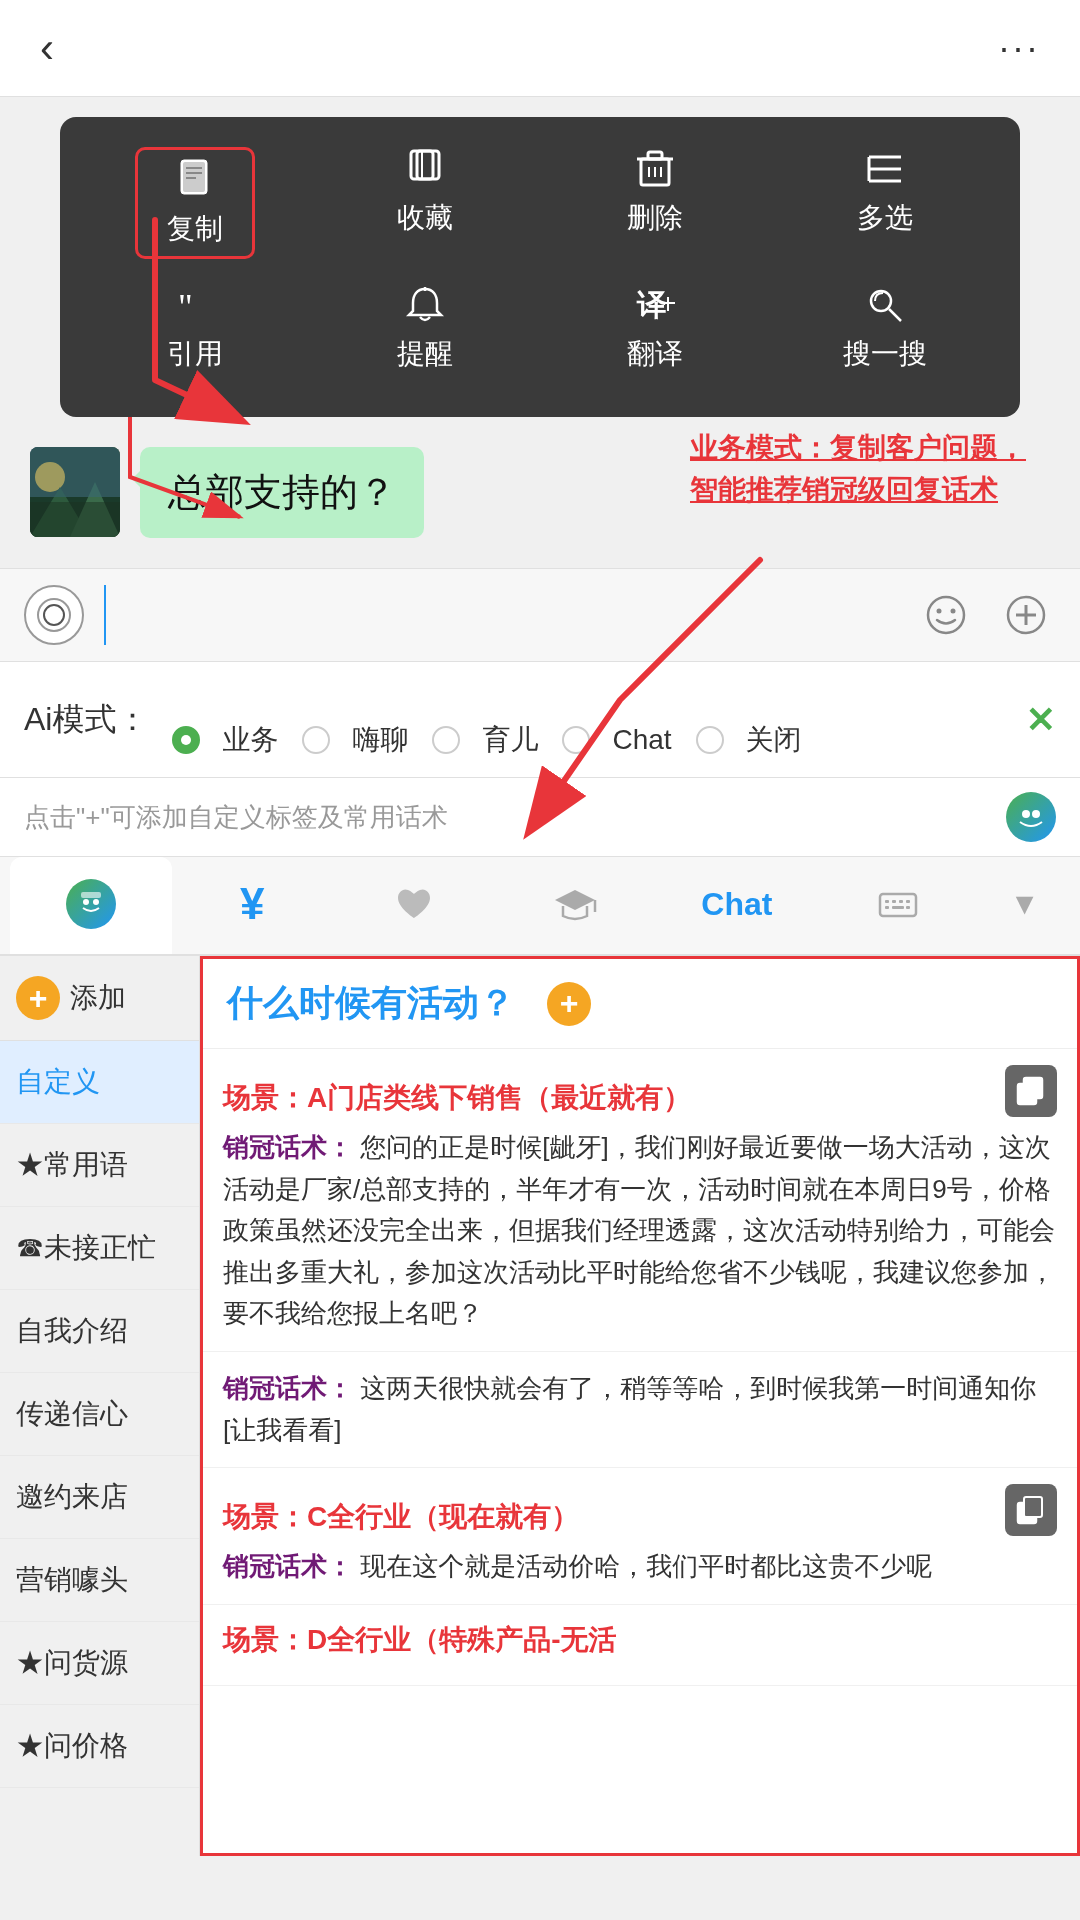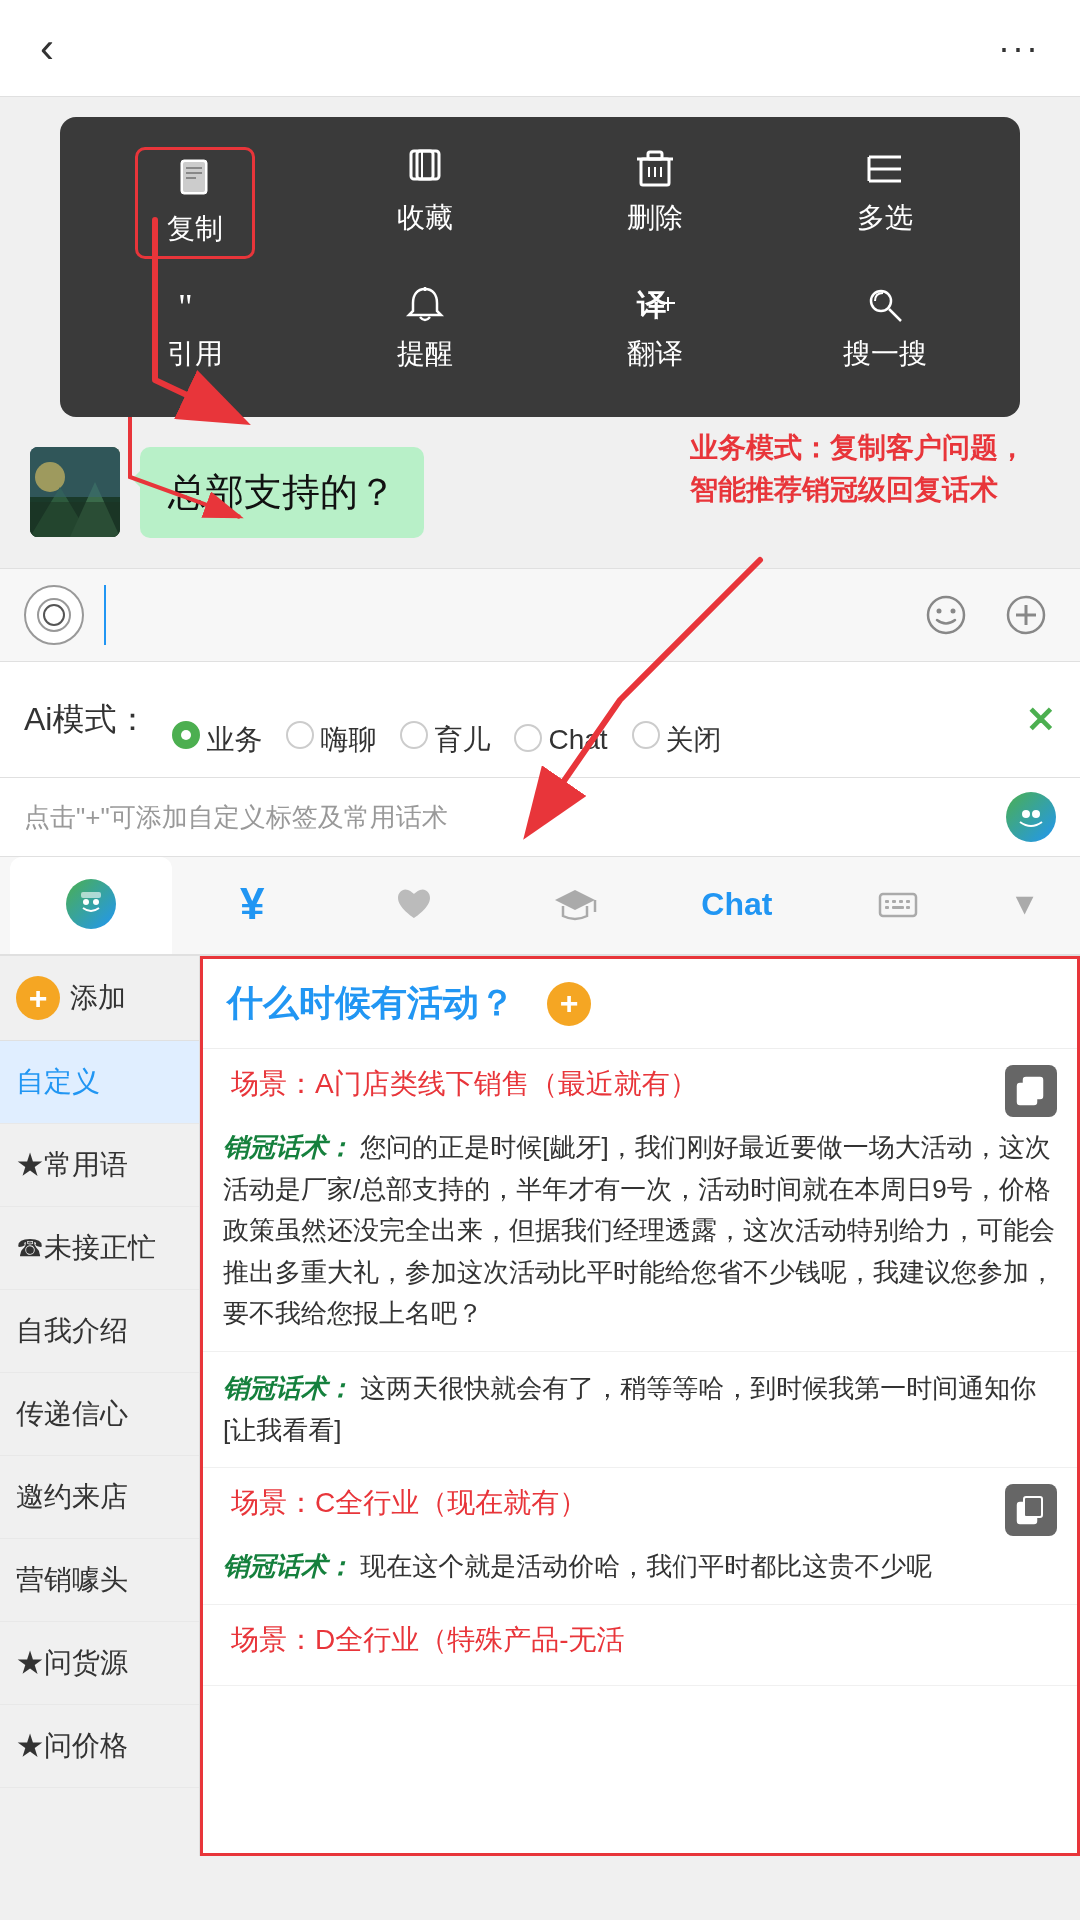--- a/index.html
+++ b/index.html
@@ -159,21 +159,22 @@
       display: flex;
       align-items: center;
       gap: 24px;
       font-size: 30px;
       color: #333;
       border-bottom: 1px solid #e0e0e0;
     }
     .ai-label { font-size: 32px; color: #333; font-weight: 500; }
     .radio-group {
       display: flex;
-      gap: 6px;
+      align-items: center;
+      gap: 22px;
       margin-top: 41px;
     }
     .radio-circle {
       width: 28px;
       height: 28px;
       border-radius: 50%;
       border: 2px solid #ccc;
       display: flex;
       align-items: center;
       justify-content: center;
@@ -329,27 +330,26 @@
       font-size: 32px;
       font-weight: bold;
     }
     .content-block {
       padding: 16px 20px;
       border-bottom: 1px solid #f0f0f0;
       position: relative;
     }
     .scene-label {
       font-size: 28px;
-      font-weight: normal;
+      font-weight: bold;
       color: #e8353a;
       margin-bottom: 10px;
       display: flex;
-      align-items: flex-start;
+      align-items: flex-end;
       justify-content: space-between;
-      margin-left: 8px;
     }
     .scene-text { flex: 1; }
     .copy-icon {
       width: 52px;
       height: 52px;
       background: #666;
       border-radius: 8px;
       display: flex;
       align-items: center;
       justify-content: center;
@@ -357,22 +357,21 @@
       margin-left: 10px;
     }
     .copy-icon svg { width: 30px; height: 30px; fill: #fff; }
     .script-text {
       font-size: 26px;
       color: #333;
       line-height: 1.6;
     }
     .script-label {
       font-weight: bold;
-      color: #15803d;
-      font-style: italic;
+      color: #701a75;
     }
 
     
     .chat-with-annotation {
       position: relative;
       background: #f0f0f0;
     }
   </style>
 </head>
 <body>
@@ -495,21 +494,21 @@
         <polygon points="0,90 30,40 60,90" fill="#2d5a3d"></polygon>
         <polygon points="40,90 65,35 90,90" fill="#3a6a4a"></polygon>
         <rect y="0" width="90" height="50" fill="#3a6a8a" opacity="0.4"></rect>
         <rect y="55" width="90" height="35" fill="#1a3020" opacity="0.5"></rect>
       </svg>
     </div>
     <div class="chat-bubble">
       <span>总部支持的？</span>
     </div>
 
-    <div style="position:absolute; right:30px; top:10px; color:#e8353a; font-size:28px; font-weight:bold; line-height:1.5; width:360px;">
+    <div style="position:absolute; right:30px; top:10px; color:#e8353a; font-size:28px; font-weight:bold; line-height:1.5; width:360px;text-decoration:underline;">
       业务模式：复制客户问题，<br>智能推荐销冠级回复话术
     </div>
   </div>
 
   <svg style="position:absolute; top:0; left:0; width:100%; height:100%; pointer-events:none;">
 
     <defs>
       <marker id="arrowhead" markerWidth="10" markerHeight="7" refX="9" refY="3.5" orient="auto">
         <polygon points="0 0, 10 3.5, 0 7" fill="#e8353a"></polygon>
       </marker>

